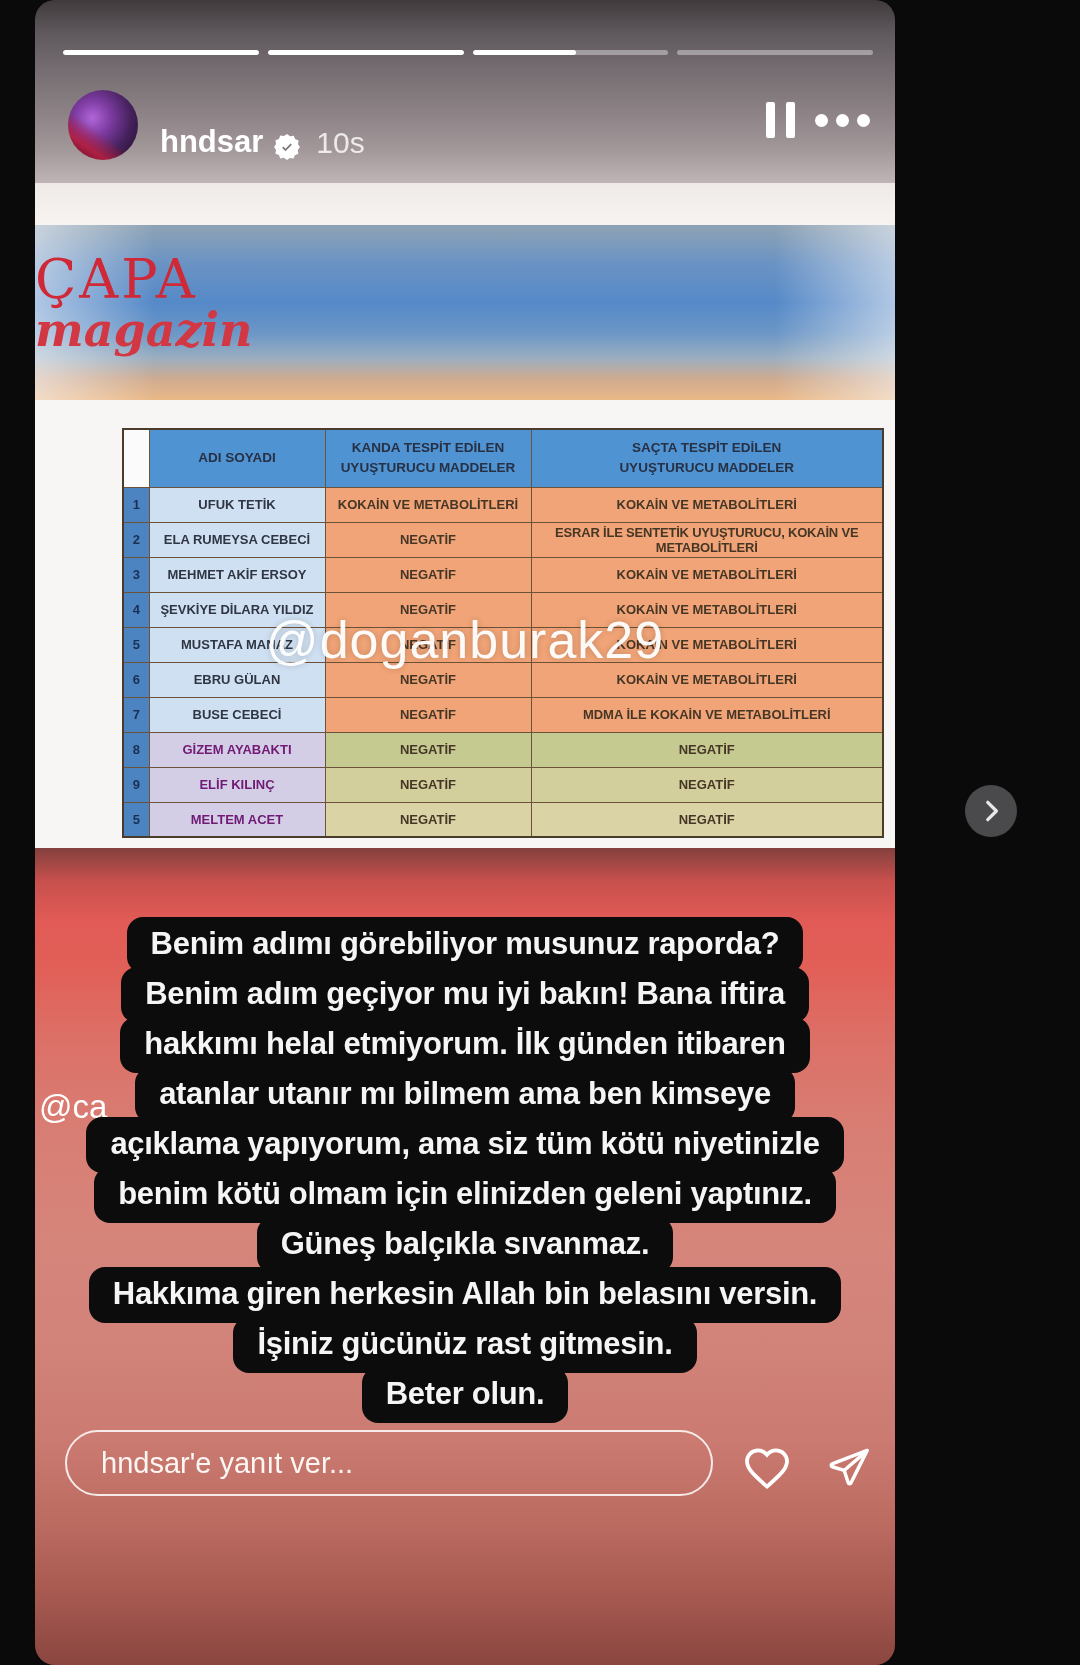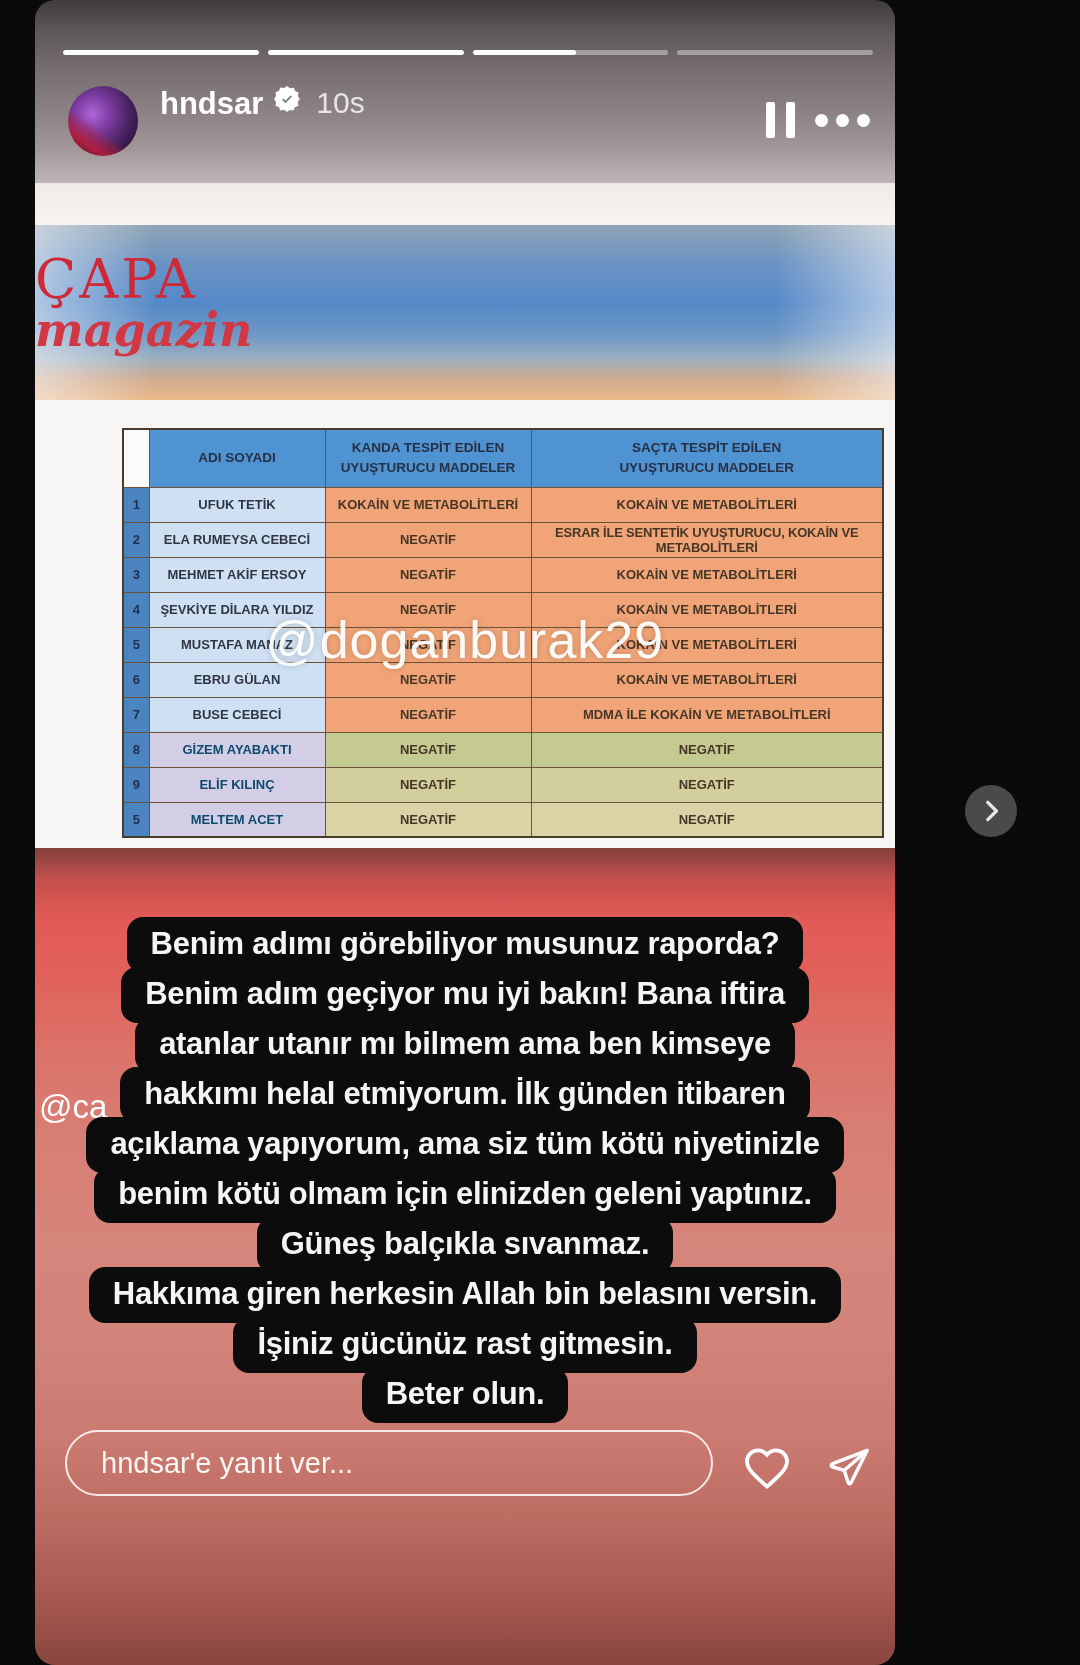--- a/index.html
+++ b/index.html
@@ -16,21 +16,21 @@
       linear-gradient(90deg,rgba(250,250,252,.55) 0%,rgba(250,250,252,0) 14%,rgba(250,250,252,0) 86%,rgba(250,250,252,.55) 100%),
       linear-gradient(180deg,#8fa3b4 0%,#6a93c4 22%,#5589c8 45%,#6c97c6 62%,#9aaec0 76%,#cfab90 88%,#eab987 100%);}
   .red-zone{top:848px;height:817px;background:linear-gradient(180deg,#83403d 0%,#c7504d 4%,#e25b56 9%,#e16058 15%,#dc7168 24%,#d87e74 35%,#d6857b 48%,#d2837a 60%,#cb7b71 72%,#bd6c62 82%,#a85a51 91%,#8a463f 100%);}
 
   
   .progress-row{position:absolute;top:50px;left:28px;right:22px;height:5px;display:flex;gap:9px;z-index:10;}
   .pbar{flex:1;background:rgba(255,255,255,.38);border-radius:3px;overflow:hidden;}
   .pfill{height:100%;background:#fff;border-radius:3px;}
 
   
-  .hdr{position:absolute;top:86px;left:33px;height:74px;display:flex;align-items:flex-start;z-index:10;}
+  .hdr{position:absolute;top:86px;left:33px;height:74px;display:flex;align-items:flex-end;z-index:10;}
   .avatar{width:70px;height:70px;border-radius:50%;
     background:
       linear-gradient(215deg,rgba(0,0,0,0) 58%,rgba(190,30,60,.85) 78%,rgba(90,10,30,.95) 100%),
       radial-gradient(circle at 35% 40%,#b065d8 0%,#7c3ba0 30%,#45215c 62%,#1d0f24 100%);}
   .uname{margin-left:22px;font-size:31px;font-weight:600;color:#fff;}
   .vbadge{margin-left:11px;width:26px;height:26px;}
   .tstamp{margin-left:16px;font-size:30px;color:rgba(255,255,255,.8);}
   .pause-btn{position:absolute;top:102px;left:731px;width:34px;height:38px;display:flex;gap:11px;z-index:10;cursor:pointer;}
   .pause-btn i{display:block;width:9px;height:36px;background:#fff;border-radius:2px;}
   .more-btn{position:absolute;top:114px;left:780px;display:flex;gap:8px;z-index:10;cursor:pointer;}
@@ -43,21 +43,21 @@
 
   
   table.tbl{position:absolute;top:428px;left:50px;width:760px;border-collapse:collapse;table-layout:fixed;z-index:2;border:2px solid #4a3b2a;margin-left:37px;}
   .tbl th,.tbl td{border:1px solid #6b5238;text-align:center;vertical-align:middle;padding:0 2px;overflow:hidden;}
   .tbl thead th{height:58px;background:#4f93d2;font-size:13.5px;font-weight:bold;color:#273044;line-height:1.5;}
   .tbl thead th.corner{background:#fbfbfb;}
   .tbl tbody tr{height:35px;}
   .tbl tbody td{font-size:13px;font-weight:bold;color:#463626;}
   .c-no{background:#4c84c2;color:#1c2f52 !important;}
   tr.pos .c-name{background:#cfe0f2;color:#2f3542;}
-  tr.neg .c-name{background:#d3cee5;color:#0c4a6e;}
+  tr.neg .c-name{background:#d3cee5;color:#701a75;}
   tr.pos .c-res{background:#f0a477;}
   tr.neg1 .c-res{background:#c5ca91;}
   tr.neg2 .c-res{background:#d3cf9d;}
   tr.neg3 .c-res{background:#d9d3a5;}
   td.small{font-size:11px;letter-spacing:-.2px;}
 
   
   .watermark{position:absolute;top:610px;left:0;width:100%;text-align:center;z-index:5;
     font-size:52px;font-weight:500;letter-spacing:1px;color:rgba(255,255,255,.95);text-shadow:0 0 6px rgba(0,0,0,.18);}
   .mention{position:absolute;top:1088px;left:4px;z-index:4;font-size:33px;font-weight:500;color:#fff;}
@@ -213,22 +213,22 @@
           </tr>
       </tbody>
     </table>
 
     <div class="watermark">@doganburak29</div>
     <div class="mention">@ca</div>
 
     <div class="overlay">
       <span>Benim adımı görebiliyor musunuz raporda?</span>
       <span>Benim adım geçiyor mu iyi bakın! Bana iftira</span>
+      <span>hakkımı helal etmiyorum. İlk günden itibaren</span>
       <span>atanlar utanır mı bilmem ama ben kimseye</span>
-      <span>hakkımı helal etmiyorum. İlk günden itibaren</span>
       <span>açıklama yapıyorum, ama siz tüm kötü niyetinizle</span>
       <span>benim kötü olmam için elinizden geleni yaptınız.</span>
       <span>Güneş balçıkla sıvanmaz.</span>
       <span>Hakkıma giren herkesin Allah bin belasını versin.</span>
       <span>İşiniz gücünüz rast gitmesin.</span>
       <span>Beter olun.</span>
     </div>
 
     <div class="reply-row">
       <input class="reply-input" type="text" placeholder="hndsar'e yanıt ver..." style="">

